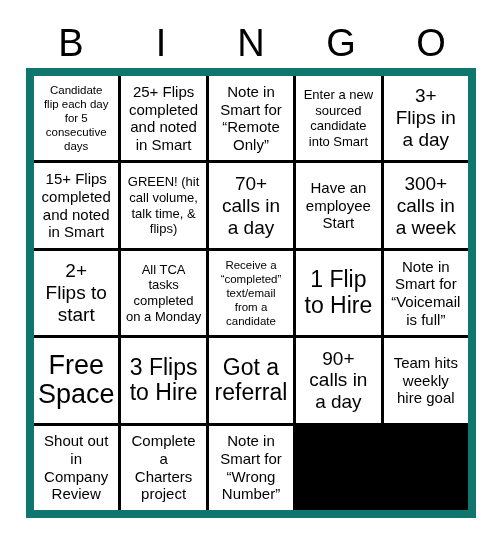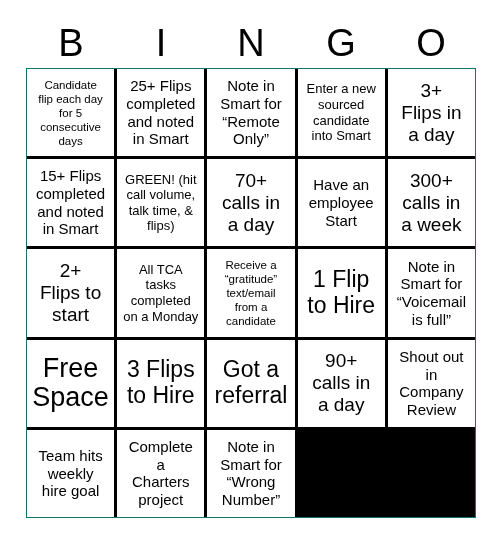--- a/index.html
+++ b/index.html
@@ -42,21 +42,21 @@
   }
   
   #grid {
     position: absolute;
     left: 26px;
     top: 68px;
     width: 450px;
     height: 450px;
     box-sizing: border-box;
     background: #000000;
-    border: 1px solid #0f766e;
+    border: 8px solid #0f766e;
     display: grid;
     grid-template-columns: repeat(5, 1fr);
     grid-template-rows: repeat(5, 1fr);
     gap: 3px;
   }
   .cell {
     background: #ffffff;
     display: flex;
     align-items: center;
     justify-content: center;
@@ -158,21 +158,21 @@
 start</span>
       </div>
       <div class="cell">
         <span class="cell-text fs-s">All TCA
 tasks
 completed
 on a Monday</span>
       </div>
       <div class="cell">
         <span class="cell-text fs-xs">Receive a
-“gratitude”
+“completed”
 text/email
 from a
 candidate</span>
       </div>
       <div class="cell">
         <span class="cell-text fs-xl">1 Flip
 to Hire</span>
       </div>
       <div class="cell">
         <span class="cell-text fs-m">Note in
@@ -191,31 +191,31 @@
       <div class="cell">
         <span class="cell-text fs-xl">Got a
 referral</span>
       </div>
       <div class="cell">
         <span class="cell-text fs-l">90+
 calls in
 a day</span>
       </div>
       <div class="cell">
+        <span class="cell-text fs-m">Team hits
+weekly
+hire goal</span>
+      </div>
+      <div class="cell">
         <span class="cell-text fs-m">Shout out
 in
 Company
 Review</span>
       </div>
       <div class="cell">
-        <span class="cell-text fs-m">Team hits
-weekly
-hire goal</span>
-      </div>
-      <div class="cell">
         <span class="cell-text fs-m">Complete
 a
 Charters
 project</span>
       </div>
       <div class="cell">
         <span class="cell-text fs-m">Note in
 Smart for
 “Wrong
 Number”</span>

